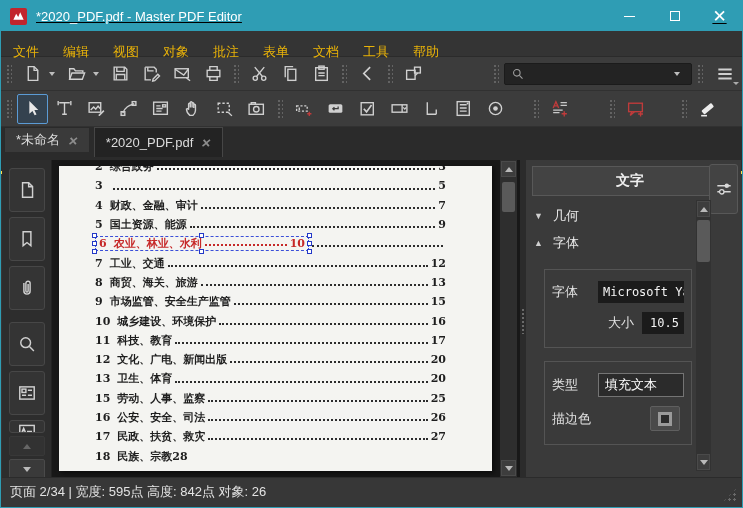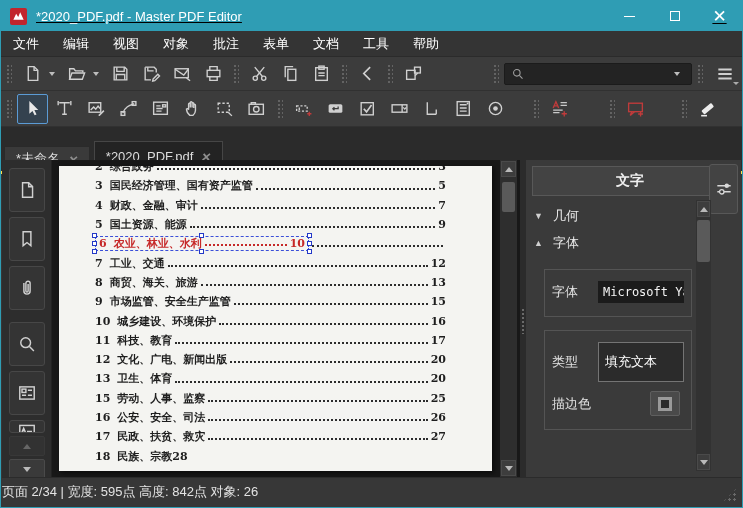--- a/index.html
+++ b/index.html
@@ -13,21 +13,21 @@
   #titlebar { height:30px; background:#2f9db4; display:flex; align-items:center; padding-left:9px; }
   #app-icon { width:17px; height:17px; background:#c2252c; border-radius:2px; display:flex; align-items:center; justify-content:center; flex:none; }
   #window-title { color:#ffffff; font-size:13px; margin-left:9px; flex:1; white-space:nowrap; }
   .win-btn { width:45px; height:30px; display:flex; align-items:center; justify-content:center; background:transparent; border:none; cursor:default; }
   .glyph-min { width:11px; height:0; border-top:1.6px solid #fff; display:block; }
   .glyph-max { width:10px; height:10px; border:1.4px solid #fff; display:block; }
   .glyph-close { color:#fff; font-size:17px; line-height:17px; }
 
   
   #menubar { height:26px; background:#343434; display:flex; align-items:stretch; border-bottom:1px solid #2b2b2b; }
-  .menu-item { padding:0 12px; font-size:13px; color:#ffffff; line-height:25px; }
+  .menu-item { padding:8px 12px; font-size:13px; color:#eab308; line-height:25px; }
 
   
   .toolbar { display:flex; align-items:center; background:#3c3c3c; border-bottom:1px solid #313131; }
   #toolbar-main { height:34px; }
   #toolbar-tools { height:36px; }
   .grip { width:6px; height:22px; margin:0 5px; flex:none;
     background-image:radial-gradient(#636363 1px, transparent 1.4px);
     background-size:4px 4px; background-position:0 1px; }
   .tb-group { display:flex; align-items:center; gap:1px; }
   .tb-btn { width:30px; height:28px; background:transparent; border:1px solid transparent; border-radius:2px;
@@ -45,21 +45,21 @@
   #search-box { display:flex; align-items:center; width:188px; height:22px; background:#232323;
     border:1px solid #1b1b1b; border-radius:2px; padding:0 6px; }
   #search-input { flex:1; min-width:0; background:transparent; border:none; outline:none; color:#ddd; font-size:12px; }
   #search-grip { margin-left:auto; }
   #menu-btn { position:relative; width:34px; height:28px; background:transparent; border:none;
     display:flex; align-items:center; justify-content:center; }
   #menu-btn .mini-caret { position:absolute; right:3px; bottom:3px; width:0; height:0;
     border-left:3px solid transparent; border-right:3px solid transparent; border-top:3.5px solid #aaa; }
 
   
-  #tabbar { height:47px; background:#2b2b2b; display:flex; align-items:flex-end; padding-left:3px; border-bottom:3px solid #fde047; }
+  #tabbar { height:47px; background:#2b2b2b; display:flex; padding-left:3px; border-bottom:3px solid #fde047; }
   .tab { display:flex; align-items:center; gap:9px; padding:0 11px; font-size:13px; color:#dcdcdc;
     height:25px; background:#3a3a3a; border:1px solid #2a2a2a; border-bottom:none; margin-right:4px; }
   .tab.active { height:30px; background:#232323; border-color:#464646; }
   .tab-close { color:#8d8d8d; font-weight:bold; font-size:15px; line-height:15px; transform:skewX(-10deg); }
 
   
   #main { position:absolute; top:159px; left:1px; right:1px; bottom:30px; display:flex; }
 
   
   #sidebar { width:50px; background:#2d2d2d; border-right:1px solid #222; display:flex; flex-direction:column;
@@ -122,29 +122,29 @@
   .groupbox { border:1px solid #545454; margin:13px 0 0 10px; padding:11px 7px 4px; }
   .f-row { display:flex; align-items:center; margin-bottom:9px; }
   .f-label { color:#e2e2e2; font-size:13px; width:46px; flex:none; }
   .f-input { background:#1b1b1b; color:#f4f4f4; font-family:"DejaVu Sans Mono", monospace; font-size:12px;
     padding:4px 5px; white-space:nowrap; overflow:hidden; }
   #font-input { flex:1; }
   .row-right { justify-content:flex-end; }
   .row-right .f-label { width:auto; margin-right:8px; }
   #size-input { width:42px; text-align:right; }
   #type-dropdown { margin-left:auto; width:88px; background:#2b2b2b; border:1px solid #747474; color:#fff;
-    font-size:13px; padding:10px 6px; white-space:nowrap; }
+    font-size:13px; padding:2px 6px; white-space:nowrap; }
   .swatch-btn { margin-left:auto; margin-right:4px; width:30px; height:25px; background:#4a4a4a;
     border:1px solid #5f5f5f; border-radius:2px; display:flex; align-items:center; justify-content:center; }
   .swatch-fill { width:14px; height:14px; }
   .swatch-stroke { width:14px; height:14px; border:3px solid #9a9a9a; background:#2b2b2b; }
 
   
   #statusbar { position:absolute; left:1px; right:1px; bottom:1px; height:29px; background:#373737;
-    border-top:1px solid #2b2b2b; display:flex; align-items:center; 
+    border-top:1px solid #2b2b2b; display:flex; align-items:center; padding-left:8px;
     color:#e3e3e3; font-size:13px; }
   #resize-grip { position:absolute; right:3px; bottom:3px; width:16px; height:16px;
     background-image:radial-gradient(#6a6a6a 1px, transparent 1.3px); background-size:5px 5px;
     clip-path:polygon(100% 0, 100% 100%, 0 100%); }
 </style>
 </head>
 <body>
 
 <div id="window">
 
@@ -556,21 +556,20 @@
       <div id="page">
         <div id="toc">
             <div class="toc-row">
               <span class="toc-num">2</span>
               <span class="toc-title">综合政务</span>
               <div class="toc-leader"></div>
               <span class="toc-page">3</span>
             </div>
             <div class="toc-row">
               <span class="toc-num">3</span>
-              <span class="toc-title">国民经济管理、国有资产监管</span>
               <div class="toc-leader"></div>
               <span class="toc-page">5</span>
             </div>
             <div class="toc-row">
               <span class="toc-num">4</span>
               <span class="toc-title">财政、金融、审计</span>
               <div class="toc-leader"></div>
               <span class="toc-page">7</span>
             </div>
             <div class="toc-row">
@@ -701,20 +700,24 @@
             <div class="section-row">
               <span class="section-tri">▲</span>
               <span>字体</span>
             </div>
           </div>
         <div class="groupbox">
           <div class="f-row">
             <span class="f-label">字体</span>
             <div class="f-input" id="font-input">Microsoft YaHei</div>
           </div>
+          <div class="f-row row-right">
+            <span class="f-label">大小</span>
+            <div class="f-input" id="size-input">10.5</div>
+          </div>
         </div>
         <div class="groupbox">
           <div class="f-row">
             <span class="f-label">类型</span>
             <div id="type-dropdown">填充文本</div>
           </div>
           <div class="f-row">
             <span class="f-label">描边色</span>
             <button class="swatch-btn">
                 <span class="swatch-stroke" id="stroke-swatch" style="border-color: rgb(154, 154, 154);"></span>

